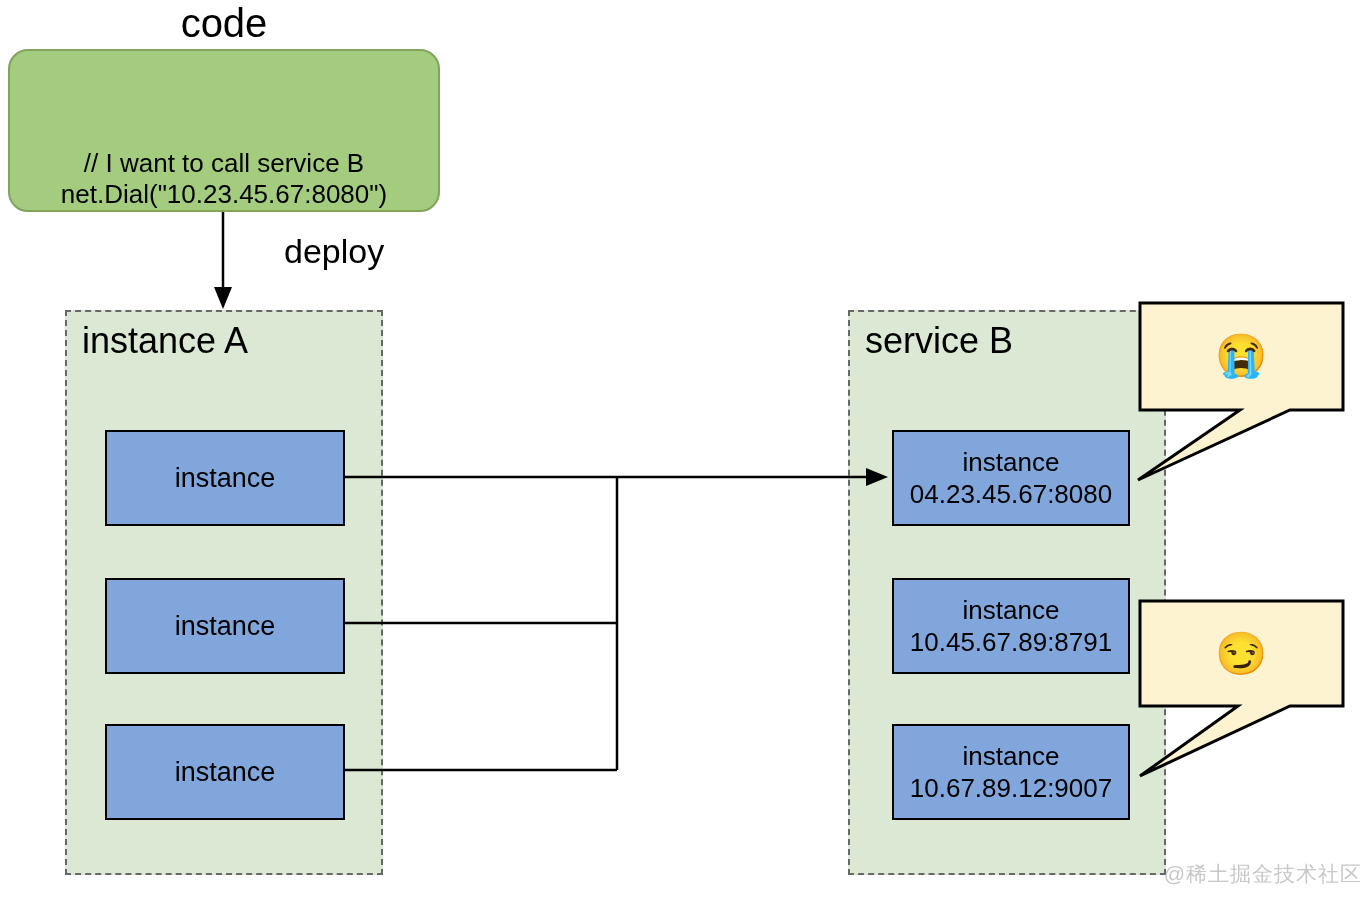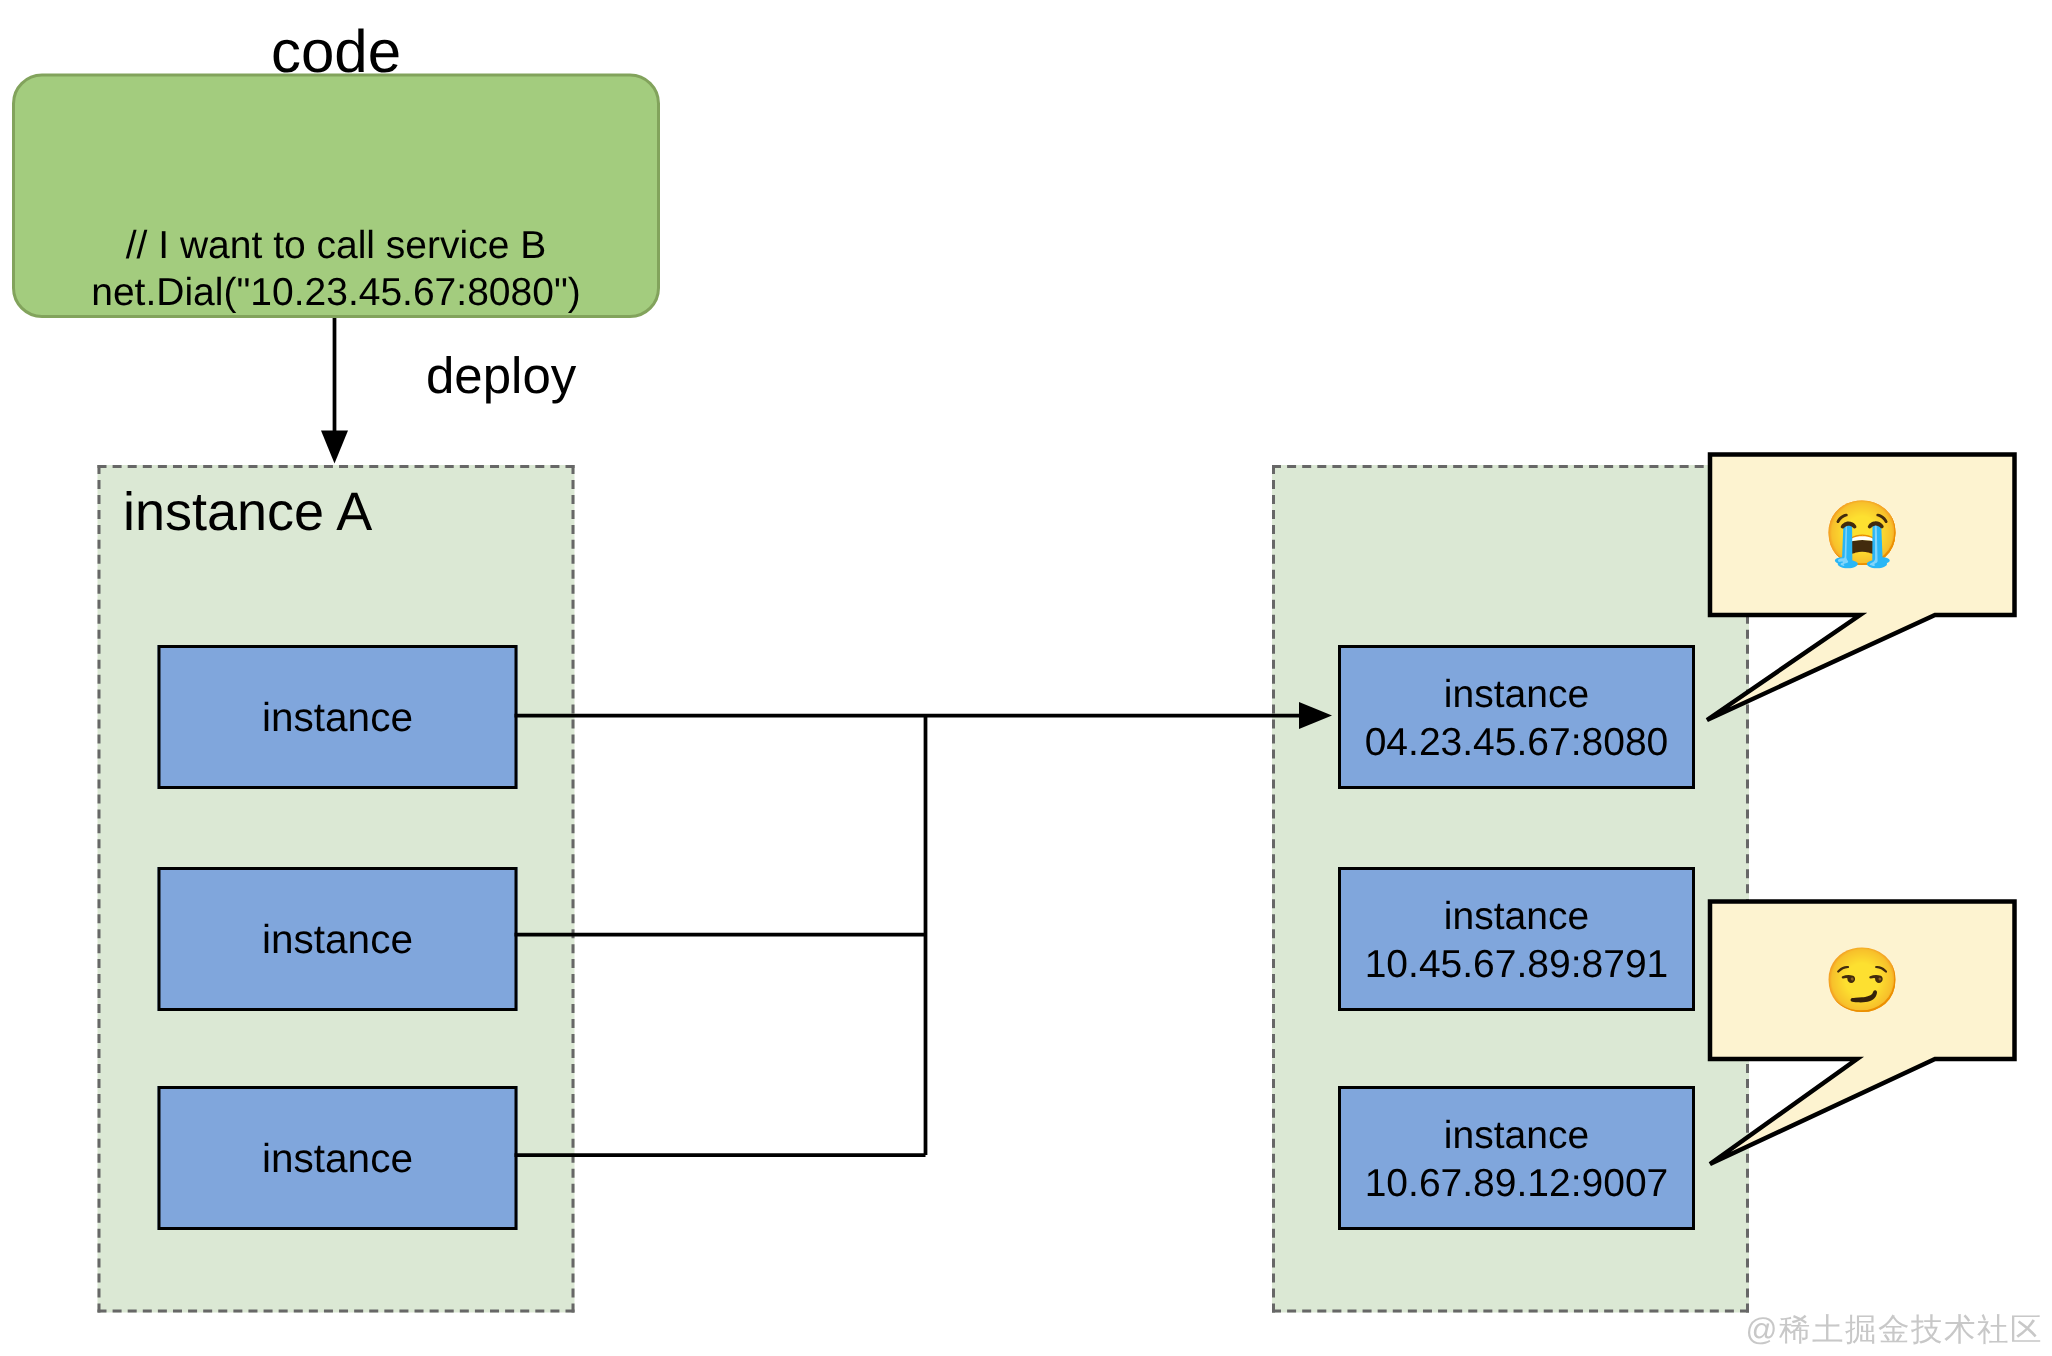--- a/index.html
+++ b/index.html
@@ -17,21 +17,21 @@
   *{margin:0;padding:0;box-sizing:border-box;}
   html,body{background:#ffffff;}
   body{font-family:"Liberation Sans", sans-serif;color:#000;}
   .canvas{
     position:relative;
     width:1368px;height:904px;
     background:#ffffff;
     overflow:hidden;
   }
   .code-title{
-    position:absolute;left:8px;top:12px;width:432px;height:46px;
+    position:absolute;left:8px;top:0;width:432px;height:46px;
     display:flex;align-items:flex-start;justify-content:center;
     font-size:40px;line-height:46px;
   }
   .code-box{
     position:absolute;left:8px;top:49px;width:432px;height:163px;
     background:var(--code-box-fill);
     border:2px solid var(--code-box-border);
     border-radius:20px;
     display:flex;flex-direction:column;justify-content:flex-end;align-items:center;
     font-size:26px;
@@ -76,21 +76,21 @@
   svg.overlay .head{fill:var(--line-color);stroke:none;}
   svg.overlay .bubble{fill:var(--bubble-fill);stroke:var(--bubble-border);stroke-width:3;stroke-linejoin:miter;}
   .bubble-emoji{
     position:absolute;width:203px;height:100px;
     display:flex;align-items:center;justify-content:center;
     font-size:42px;z-index:3;
   }
   .bubble-emoji-1{left:1140px;top:305px;}
   .bubble-emoji-2{left:1140px;top:603px;}
   .watermark{
-    position:absolute;right:6px;bottom:4px;
+    position:absolute;right:6px;bottom:16px;
     font-size:21px;color:var(--watermark-color);
     z-index:3;letter-spacing:1px;
   }
 </style>
 </head>
 <body>
 
 <div class="canvas">
 
   <div class="code-title">code</div>
@@ -109,20 +109,21 @@
     </div>
     <div class="instance inst-top-2">
       <div>instance</div>
     </div>
     <div class="instance inst-top-3">
       <div>instance</div>
     </div>
   </div>
 
   <div class="service service-b">
+    <div class="service-title">service B</div>
     <div class="instance inst-top-1">
       <div>instance</div>
       <div>04.23.45.67:8080</div>
     </div>
     <div class="instance inst-top-2">
       <div>instance</div>
       <div>10.45.67.89:8791</div>
     </div>
     <div class="instance inst-top-3">
       <div>instance</div>

